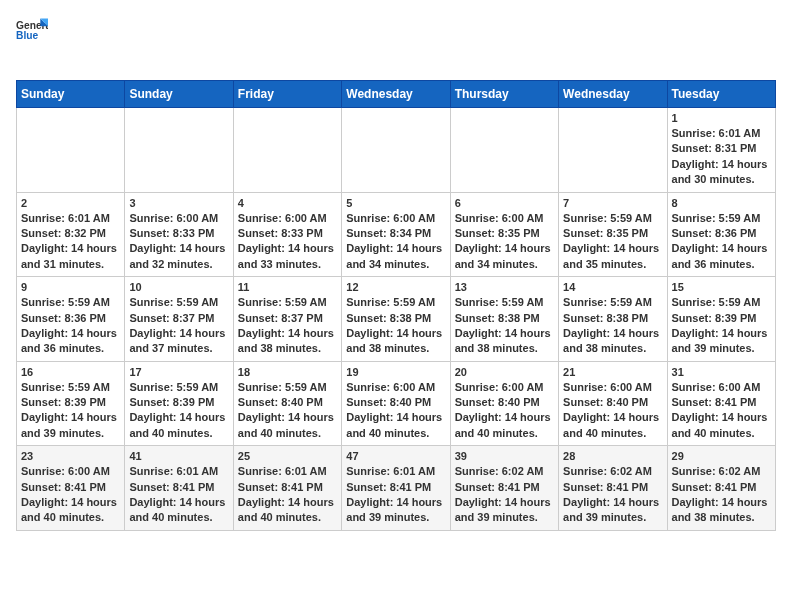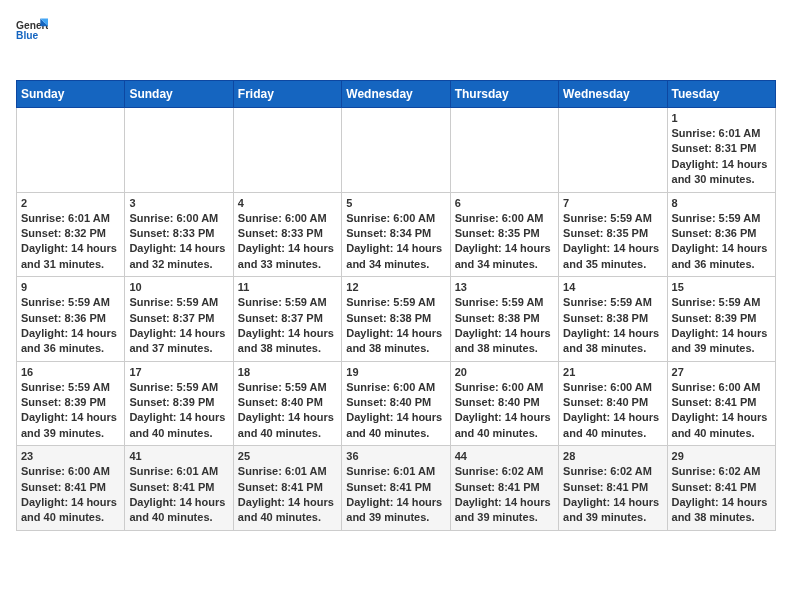--- a/index.html
+++ b/index.html
@@ -248,21 +248,21 @@
 Sunset: 8:40 PM
 Daylight: 14 hours and 40 minutes.</div>
         </td>
         <td>
           <div class="day-num">21</div>
           <div class="day-info">Sunrise: 6:00 AM
 Sunset: 8:40 PM
 Daylight: 14 hours and 40 minutes.</div>
         </td>
         <td>
-          <div class="day-num">27</div>
+          <div class="day-num">31</div>
           <div class="day-info">Sunrise: 6:00 AM
 Sunset: 8:41 PM
 Daylight: 14 hours and 40 minutes.</div>
         </td>
       </tr>
       <tr>
         <td>
           <div class="day-num">23</div>
           <div class="day-info">Sunrise: 6:00 AM
 Sunset: 8:41 PM
@@ -274,27 +274,27 @@
 Sunset: 8:41 PM
 Daylight: 14 hours and 40 minutes.</div>
         </td>
         <td>
           <div class="day-num">25</div>
           <div class="day-info">Sunrise: 6:01 AM
 Sunset: 8:41 PM
 Daylight: 14 hours and 40 minutes.</div>
         </td>
         <td>
-          <div class="day-num">36</div>
-          <div class="day-info">Sunrise: 6:01 AM
-Sunset: 8:41 PM
-Daylight: 14 hours and 39 minutes.</div>
-        </td>
-        <td>
-          <div class="day-num">44</div>
+          <div class="day-num">47</div>
+          <div class="day-info">Sunrise: 6:01 AM
+Sunset: 8:41 PM
+Daylight: 14 hours and 39 minutes.</div>
+        </td>
+        <td>
+          <div class="day-num">39</div>
           <div class="day-info">Sunrise: 6:02 AM
 Sunset: 8:41 PM
 Daylight: 14 hours and 39 minutes.</div>
         </td>
         <td>
           <div class="day-num">28</div>
           <div class="day-info">Sunrise: 6:02 AM
 Sunset: 8:41 PM
 Daylight: 14 hours and 39 minutes.</div>
         </td>

